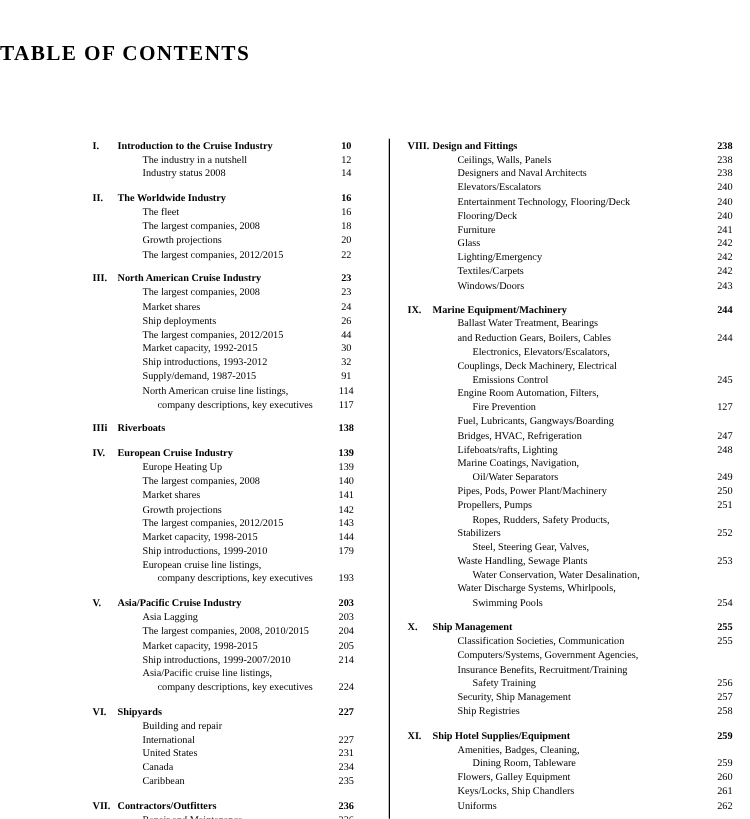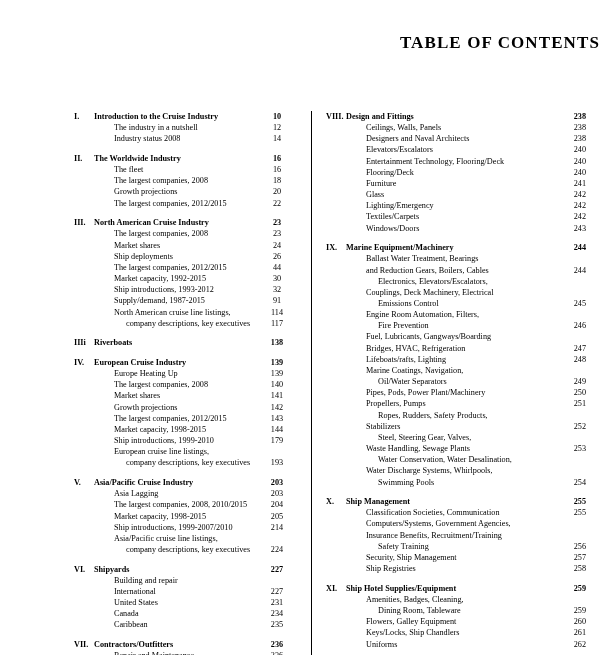--- a/index.html
+++ b/index.html
@@ -15,21 +15,21 @@
     position: relative;
     overflow: hidden;
   }
   .page {
     width: 600px;
     height: 655px;
     position: relative;
     box-sizing: border-box;
   }
   .doc-title {
-    text-align: right;
+    text-align: left;
     font-family: "Liberation Serif", serif;
     font-size: 17px;
     font-weight: bold;
     letter-spacing: 1.1px;
     margin-top: 33px;
     margin-bottom: 0;
   }
   .columns {
     position: absolute;
     top: 78px;
@@ -417,21 +417,21 @@
           <span class="pg">245</span>
         </div>
         <div class="entry sub">
           <span class="num"></span>
           <span class="txt">Engine Room Automation, Filters,</span>
           <span class="pg"></span>
         </div>
         <div class="entry sub2">
           <span class="num"></span>
           <span class="txt">Fire Prevention</span>
-          <span class="pg">246</span>
+          <span class="pg">127</span>
         </div>
         <div class="entry sub">
           <span class="num"></span>
           <span class="txt">Fuel, Lubricants, Gangways/Boarding</span>
           <span class="pg"></span>
         </div>
         <div class="entry sub">
           <span class="num"></span>
           <span class="txt">Bridges, HVAC, Refrigeration</span>
           <span class="pg">247</span>

